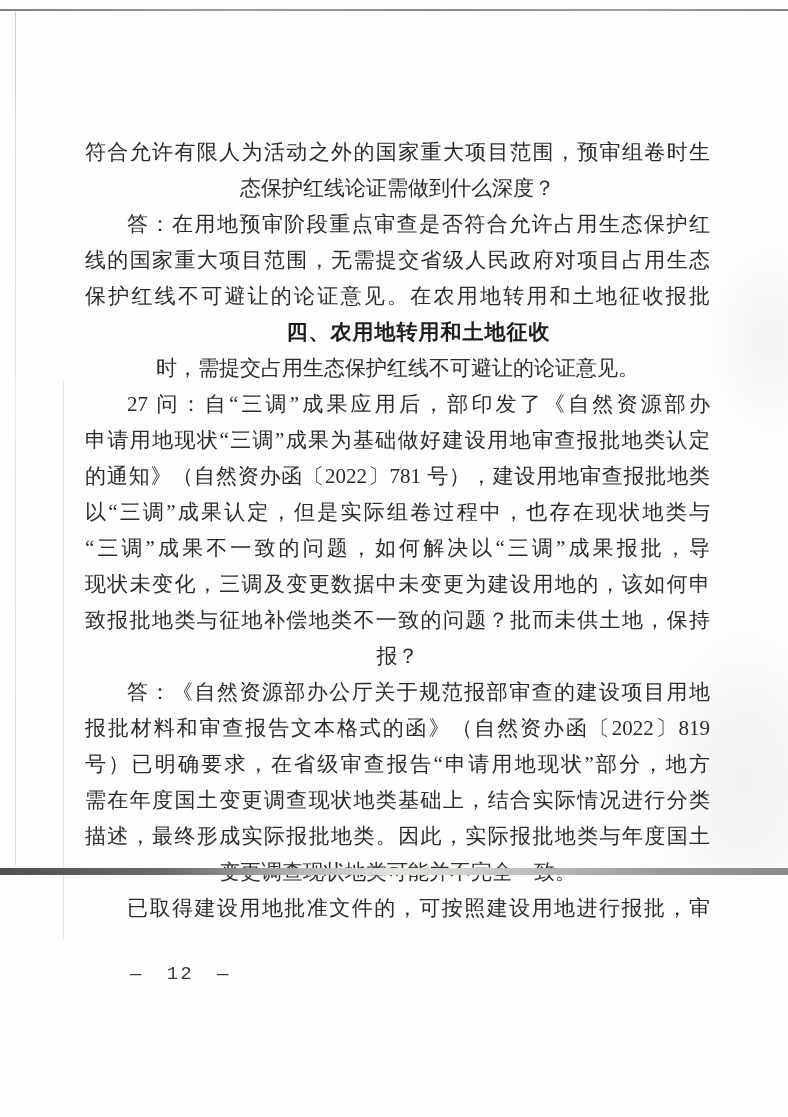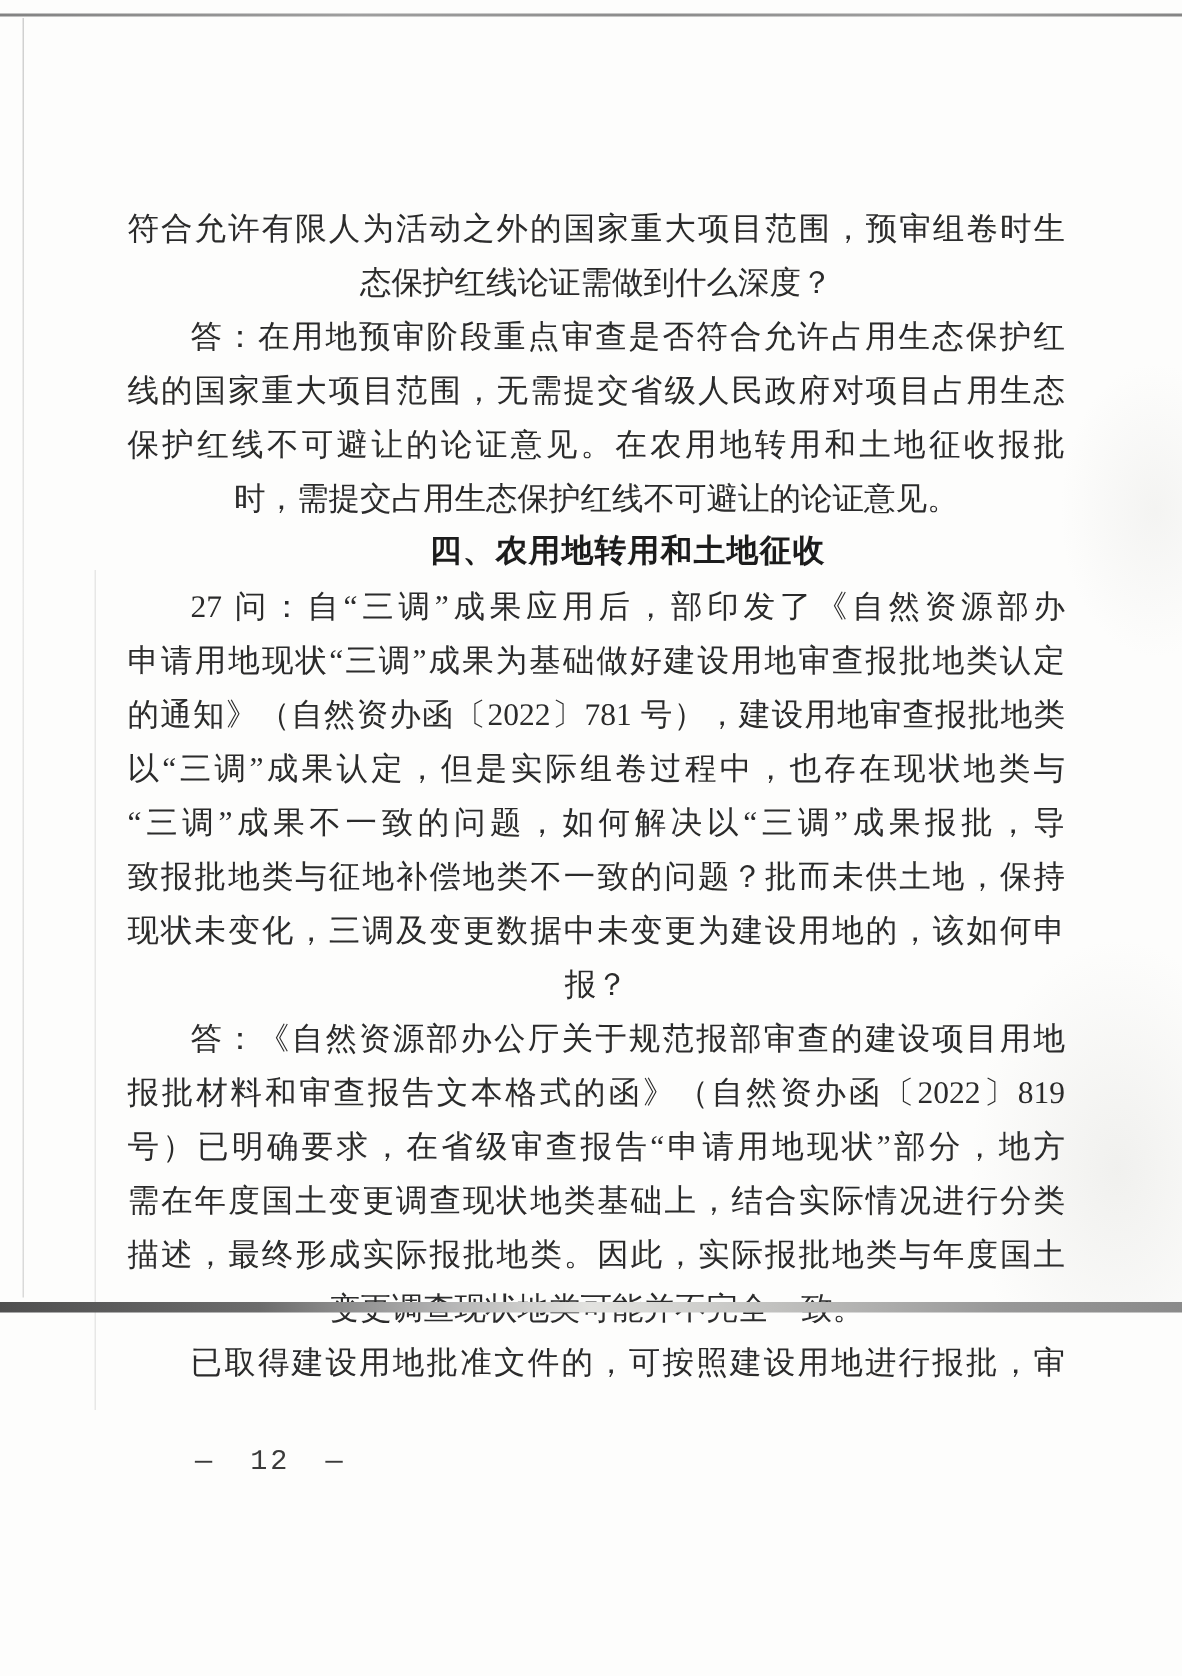--- a/index.html
+++ b/index.html
@@ -96,29 +96,29 @@
   <div class="edge-top"></div>
   <div class="edge-left-1"></div>
   <div class="edge-left-2"></div>
 
   <div class="text-area">
       <div class="line fill">符合允许有限人为活动之外的国家重大项目范围，预审组卷时生</div>
       <div class="line">态保护红线论证需做到什么深度？</div>
       <div class="line fill indent">答：在用地预审阶段重点审查是否符合允许占用生态保护红</div>
       <div class="line fill">线的国家重大项目范围，无需提交省级人民政府对项目占用生态</div>
       <div class="line fill">保护红线不可避让的论证意见。在农用地转用和土地征收报批</div>
+      <div class="line indent heading">四、农用地转用和土地征收</div>
       <div class="line">时，需提交占用生态保护红线不可避让的论证意见。</div>
-      <div class="line indent heading">四、农用地转用和土地征收</div>
       <div class="line fill indent">27 问：自“三调”成果应用后，部印发了《自然资源部办</div>
       <div class="line fill">申请用地现状“三调”成果为基础做好建设用地审查报批地类认定</div>
       <div class="line fill">的通知》（自然资办函〔2022〕781 号），建设用地审查报批地类</div>
       <div class="line fill">以“三调”成果认定，但是实际组卷过程中，也存在现状地类与</div>
       <div class="line fill">“三调”成果不一致的问题，如何解决以“三调”成果报批，导</div>
+      <div class="line fill">现状未变化，三调及变更数据中未变更为建设用地的，该如何申</div>
       <div class="line fill">致报批地类与征地补偿地类不一致的问题？批而未供土地，保持</div>
-      <div class="line fill">现状未变化，三调及变更数据中未变更为建设用地的，该如何申</div>
       <div class="line">报？</div>
       <div class="line fill indent">答：《自然资源部办公厅关于规范报部审查的建设项目用地</div>
       <div class="line fill">报批材料和审查报告文本格式的函》（自然资办函〔2022〕819</div>
       <div class="line fill">号）已明确要求，在省级审查报告“申请用地现状”部分，地方</div>
       <div class="line fill">需在年度国土变更调查现状地类基础上，结合实际情况进行分类</div>
       <div class="line fill">描述，最终形成实际报批地类。因此，实际报批地类与年度国土</div>
       <div class="line">变更调查现状地类可能并不完全一致。</div>
       <div class="line fill indent">已取得建设用地批准文件的，可按照建设用地进行报批，审</div>
     </div>
 

